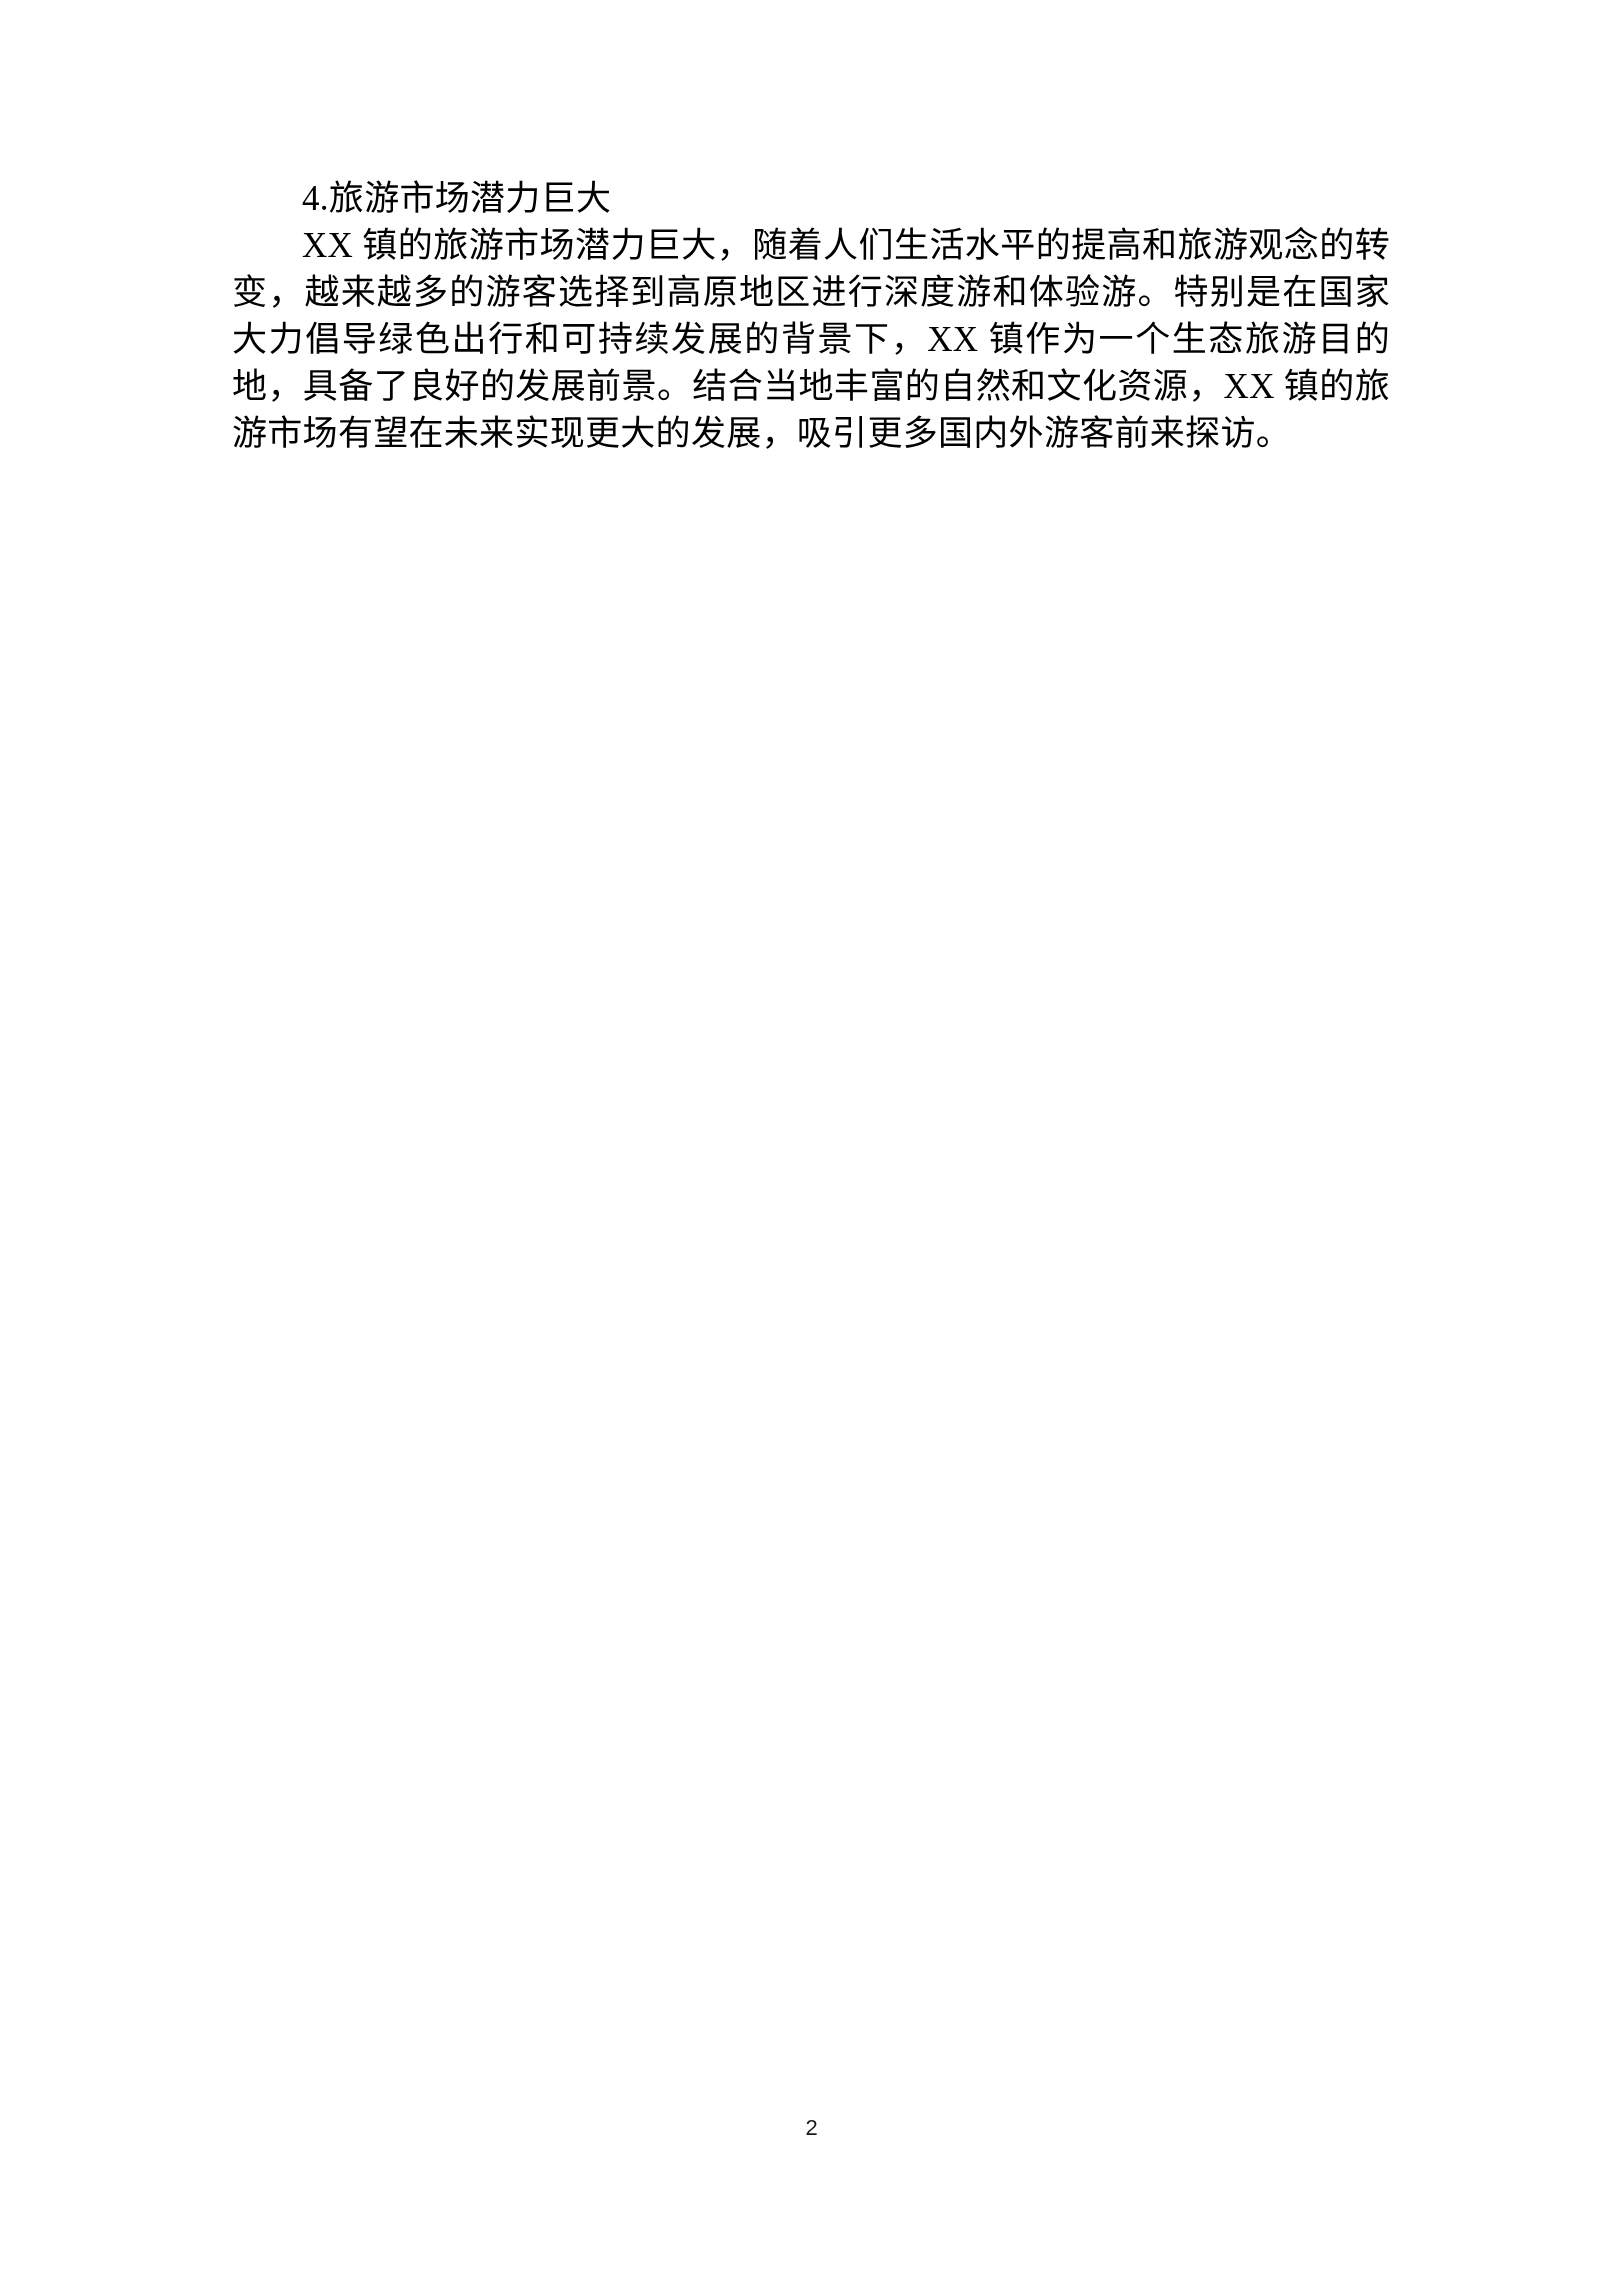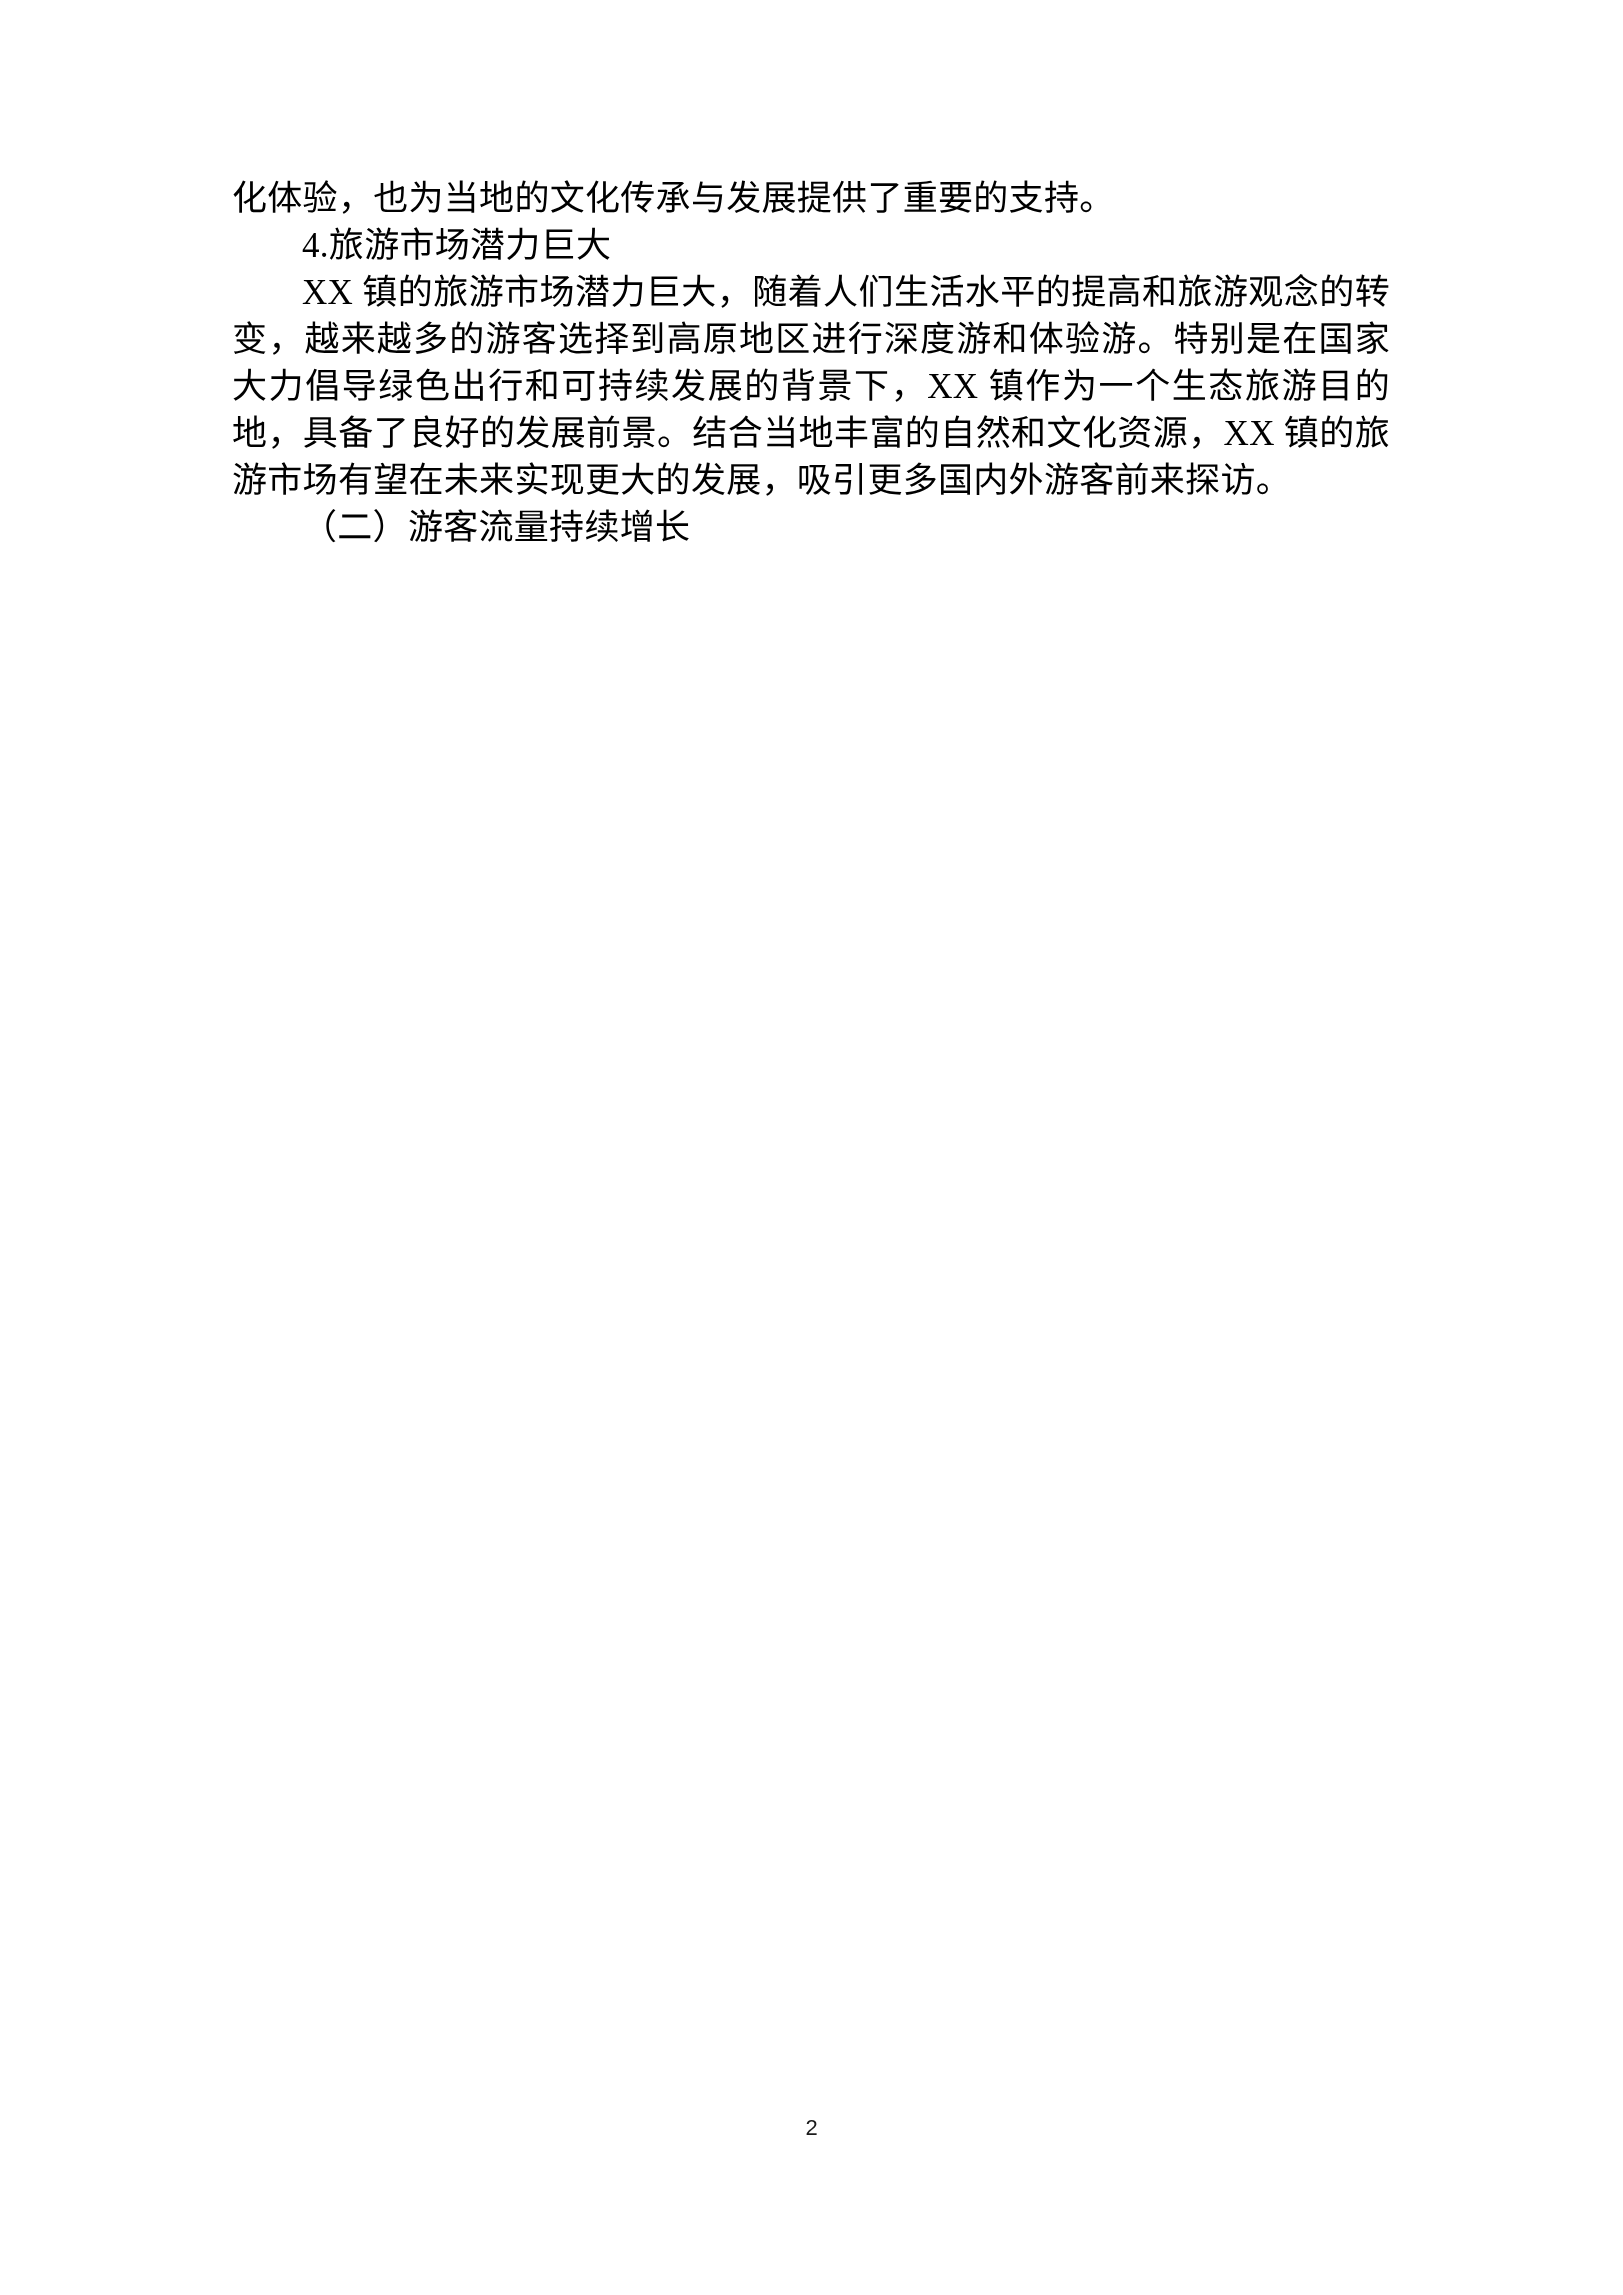--- a/index.html
+++ b/index.html
@@ -51,29 +51,27 @@
     line-height: 1;
   }
 </style>
 </head>
 <body>
 
 <div class="page">
 
   <div class="content">
 
-    <p class="para" style="text-indent:0;">化体验，也为当地的文化传承与发展提供了重要的支持。</p>
 
 
 
     <p class="heading">4.旅游市场潜力巨大</p>
 
     <p class="para">XX 镇的旅游市场潜力巨大，随着人们生活水平的提高和旅游观念的转变，越来越多的游客选择到高原地区进行深度游和体验游。特别是在国家大力倡导绿色出行和可持续发展的背景下，XX 镇作为一个生态旅游目的地，具备了良好的发展前景。结合当地丰富的自然和文化资源，XX 镇的旅游市场有望在未来实现更大的发展，吸引更多国内外游客前来探访。</p>
 
-    <p class="heading">（二）游客流量持续增长</p>
 
 
   </div>
 
   <div class="page-number">2</div>
 
 </div>
 
 
 </body></html>

